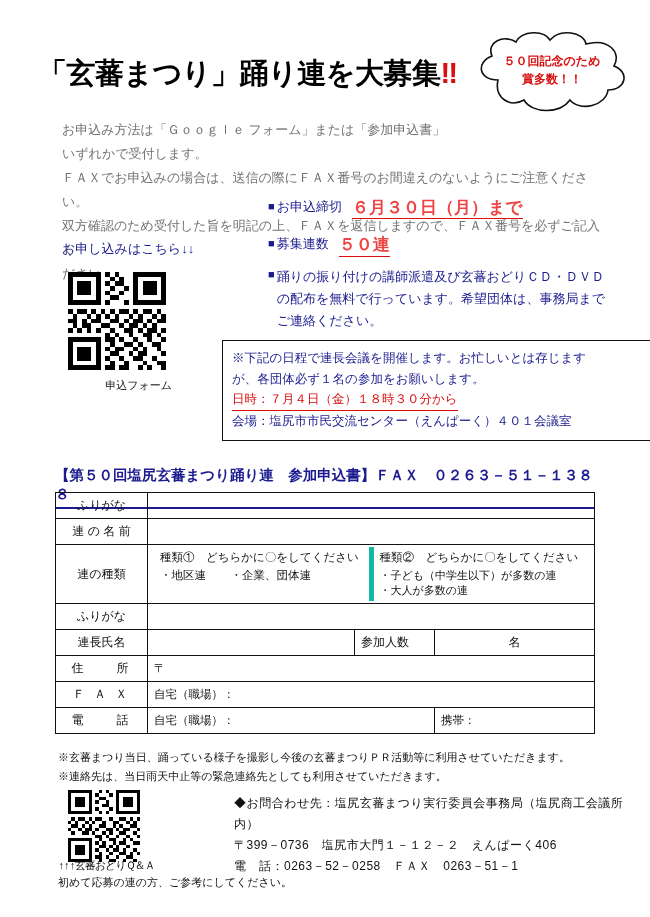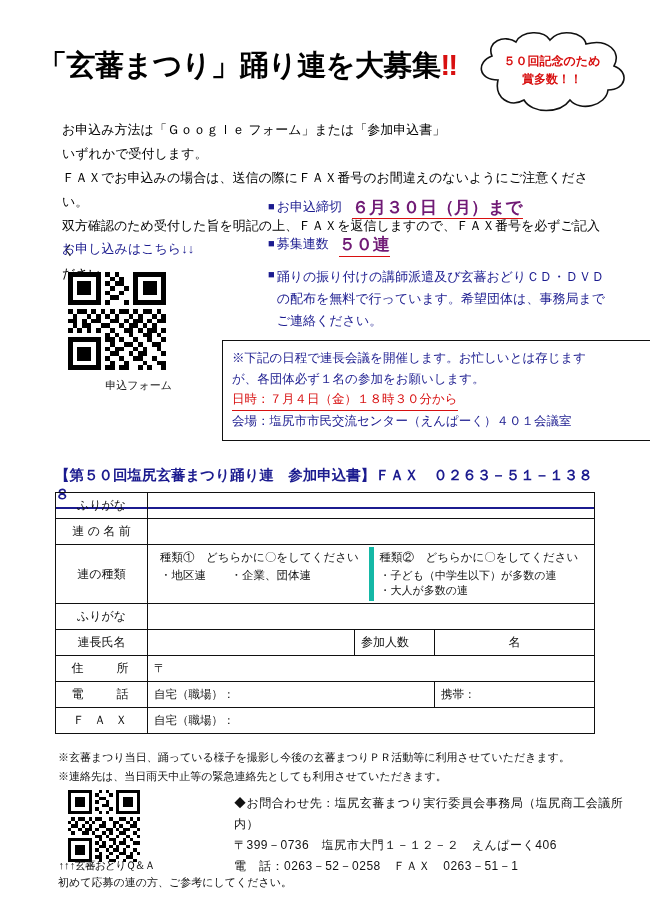--- a/index.html
+++ b/index.html
@@ -12,21 +12,21 @@
     color: #111;
     position: relative;
     overflow: hidden;
   }
 
   .page { position: relative; width: 650px; height: 917px; padding: 0; }
 
   
   .title-row {
     position: absolute;
-    left: 38px; top: 46px;
+    left: 38px; top: 54px;
     width: 470px;
   }
   .main-title {
     font-size: 29px;
     font-weight: bold;
     letter-spacing: -0.5px;
     white-space: nowrap;
     color: #000;
   }
   .main-title .redmark { color: #d81010; }
@@ -49,21 +49,21 @@
     line-height: 1.5;
   }
 
   
   .intro {
     position: absolute;
     left: 62px; top: 118px;
     width: 545px;
     font-size: 13px;
     line-height: 1.85;
-    color: #000000;
+    color: #737373;
   }
 
   
   .qr-label {
     position: absolute;
     left: 62px; top: 240px;
     font-size: 13px;
     color: #1b1b8f;
   }
   .qr1 {
@@ -85,21 +85,21 @@
     position: absolute;
     left: 268px; top: 198px;
     width: 360px;
     font-size: 13px;
     color: #1b1b8f;
   }
   .bullet-line { display: flex; align-items: flex-start; margin-bottom: 5px; }
   .sq { color: #1b1b8f; margin-right: 2px; font-size: 11px; line-height: 1.5; }
   .b-label { white-space: nowrap; }
   .b-value {
-    color: #701a75;
+    color: #ef4444;
     font-weight: bold;
     font-size: 17px;
     margin-left: 10px;
     border-bottom: 1.5px solid #d81010;
     line-height: 1.2;
   }
   .bullet-block { margin-top: 9px; display: flex; align-items: flex-start; }
   .bullet-block .txt { line-height: 1.7; }
 
   
@@ -427,32 +427,32 @@
       <td class="count-lbl">参加人数</td>
       <td class="count-unit">名</td>
     </tr>
     <tr>
       <td class="lbl sp">住　　所</td>
       <td colspan="3">
         <span class="inline-sub">〒</span>
       </td>
     </tr>
     <tr>
+      <td class="lbl sp">Ｆ Ａ Ｘ</td>
+      <td colspan="3">
+        <span class="inline-sub">自宅（職場）：</span>
+      </td>
+    </tr>
+    <tr>
       <td class="lbl sp">電　　話</td>
       <td colspan="2">
         <span class="inline-sub">自宅（職場）：</span>
       </td>
       <td style="width:160px;">
         <span class="inline-sub">携帯：</span>
-      </td>
-    </tr>
-    <tr>
-      <td class="lbl sp">Ｆ Ａ Ｘ</td>
-      <td colspan="3">
-        <span class="inline-sub">自宅（職場）：</span>
       </td>
     </tr>
   </tbody>
     </table>
 
   <div class="notes">
     <div>※玄蕃まつり当日、踊っている様子を撮影し今後の玄蕃まつりＰＲ活動等に利用させていただきます。</div>
     <div>※連絡先は、当日雨天中止等の緊急連絡先としても利用させていただきます。</div>
   </div>
 

